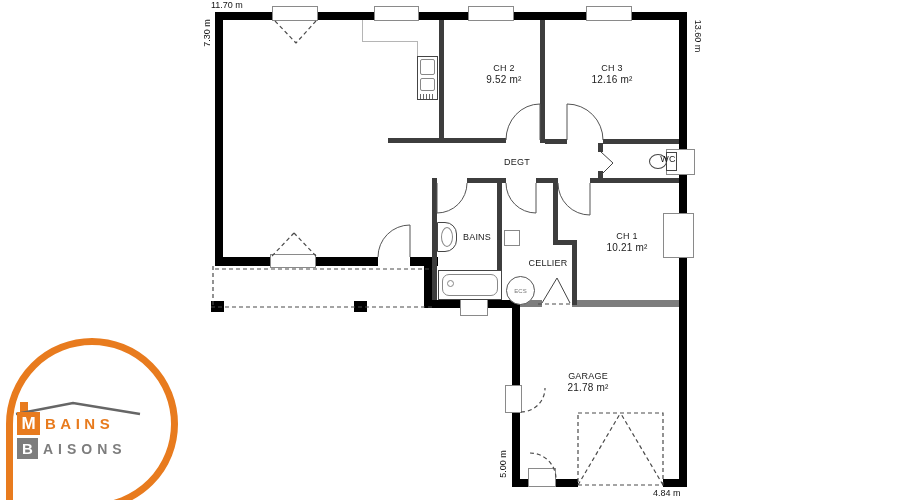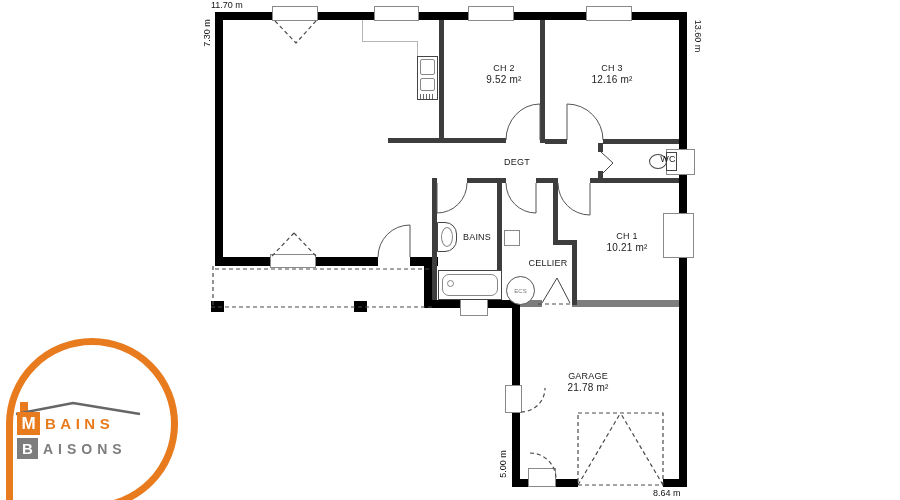--- a/index.html
+++ b/index.html
@@ -136,21 +136,21 @@
   </div>
   <div class="rlabel" style="left:548px;top:371px;width:80px;text-align:center;">
     <div>GARAGE</div>
     <div class="area">21.78 m²</div>
   </div>
 
   <div class="dim" style="left:211px;top:0px;">11.70 m</div>
   <div class="dim vdim" style="left:187px;top:28px;width:40px;">7.30 m</div>
   <div class="dim vdimR" style="left:677px;top:31px;width:42px;">13.60 m</div>
   <div class="dim vdim" style="left:482px;top:459px;width:42px;">5.00 m</div>
-  <div class="dim" style="left:653px;top:488px;">8.64 m</div>
+  <div class="dim" style="left:653px;top:488px;">4.84 m</div>
 
   <div class="logo-ring"></div>
   <div class="chimney" style="left:20px;top:402px;width:8px;height:11px;"></div>
   <div class="tile" style="left:17px;top:412px;width:23px;height:23px;background:#E87B1E;font-size:17px;">
     <span>M</span>
   </div>
   <div class="logo-word" style="left:45px;top:415px;color:#E87B1E;font-size:15px;letter-spacing:4.5px;">BAINS</div>
   <div class="tile" style="left:17px;top:438px;width:21px;height:21px;background:#7D7D7D;font-size:15px;">
     <span>B</span>
   </div>

